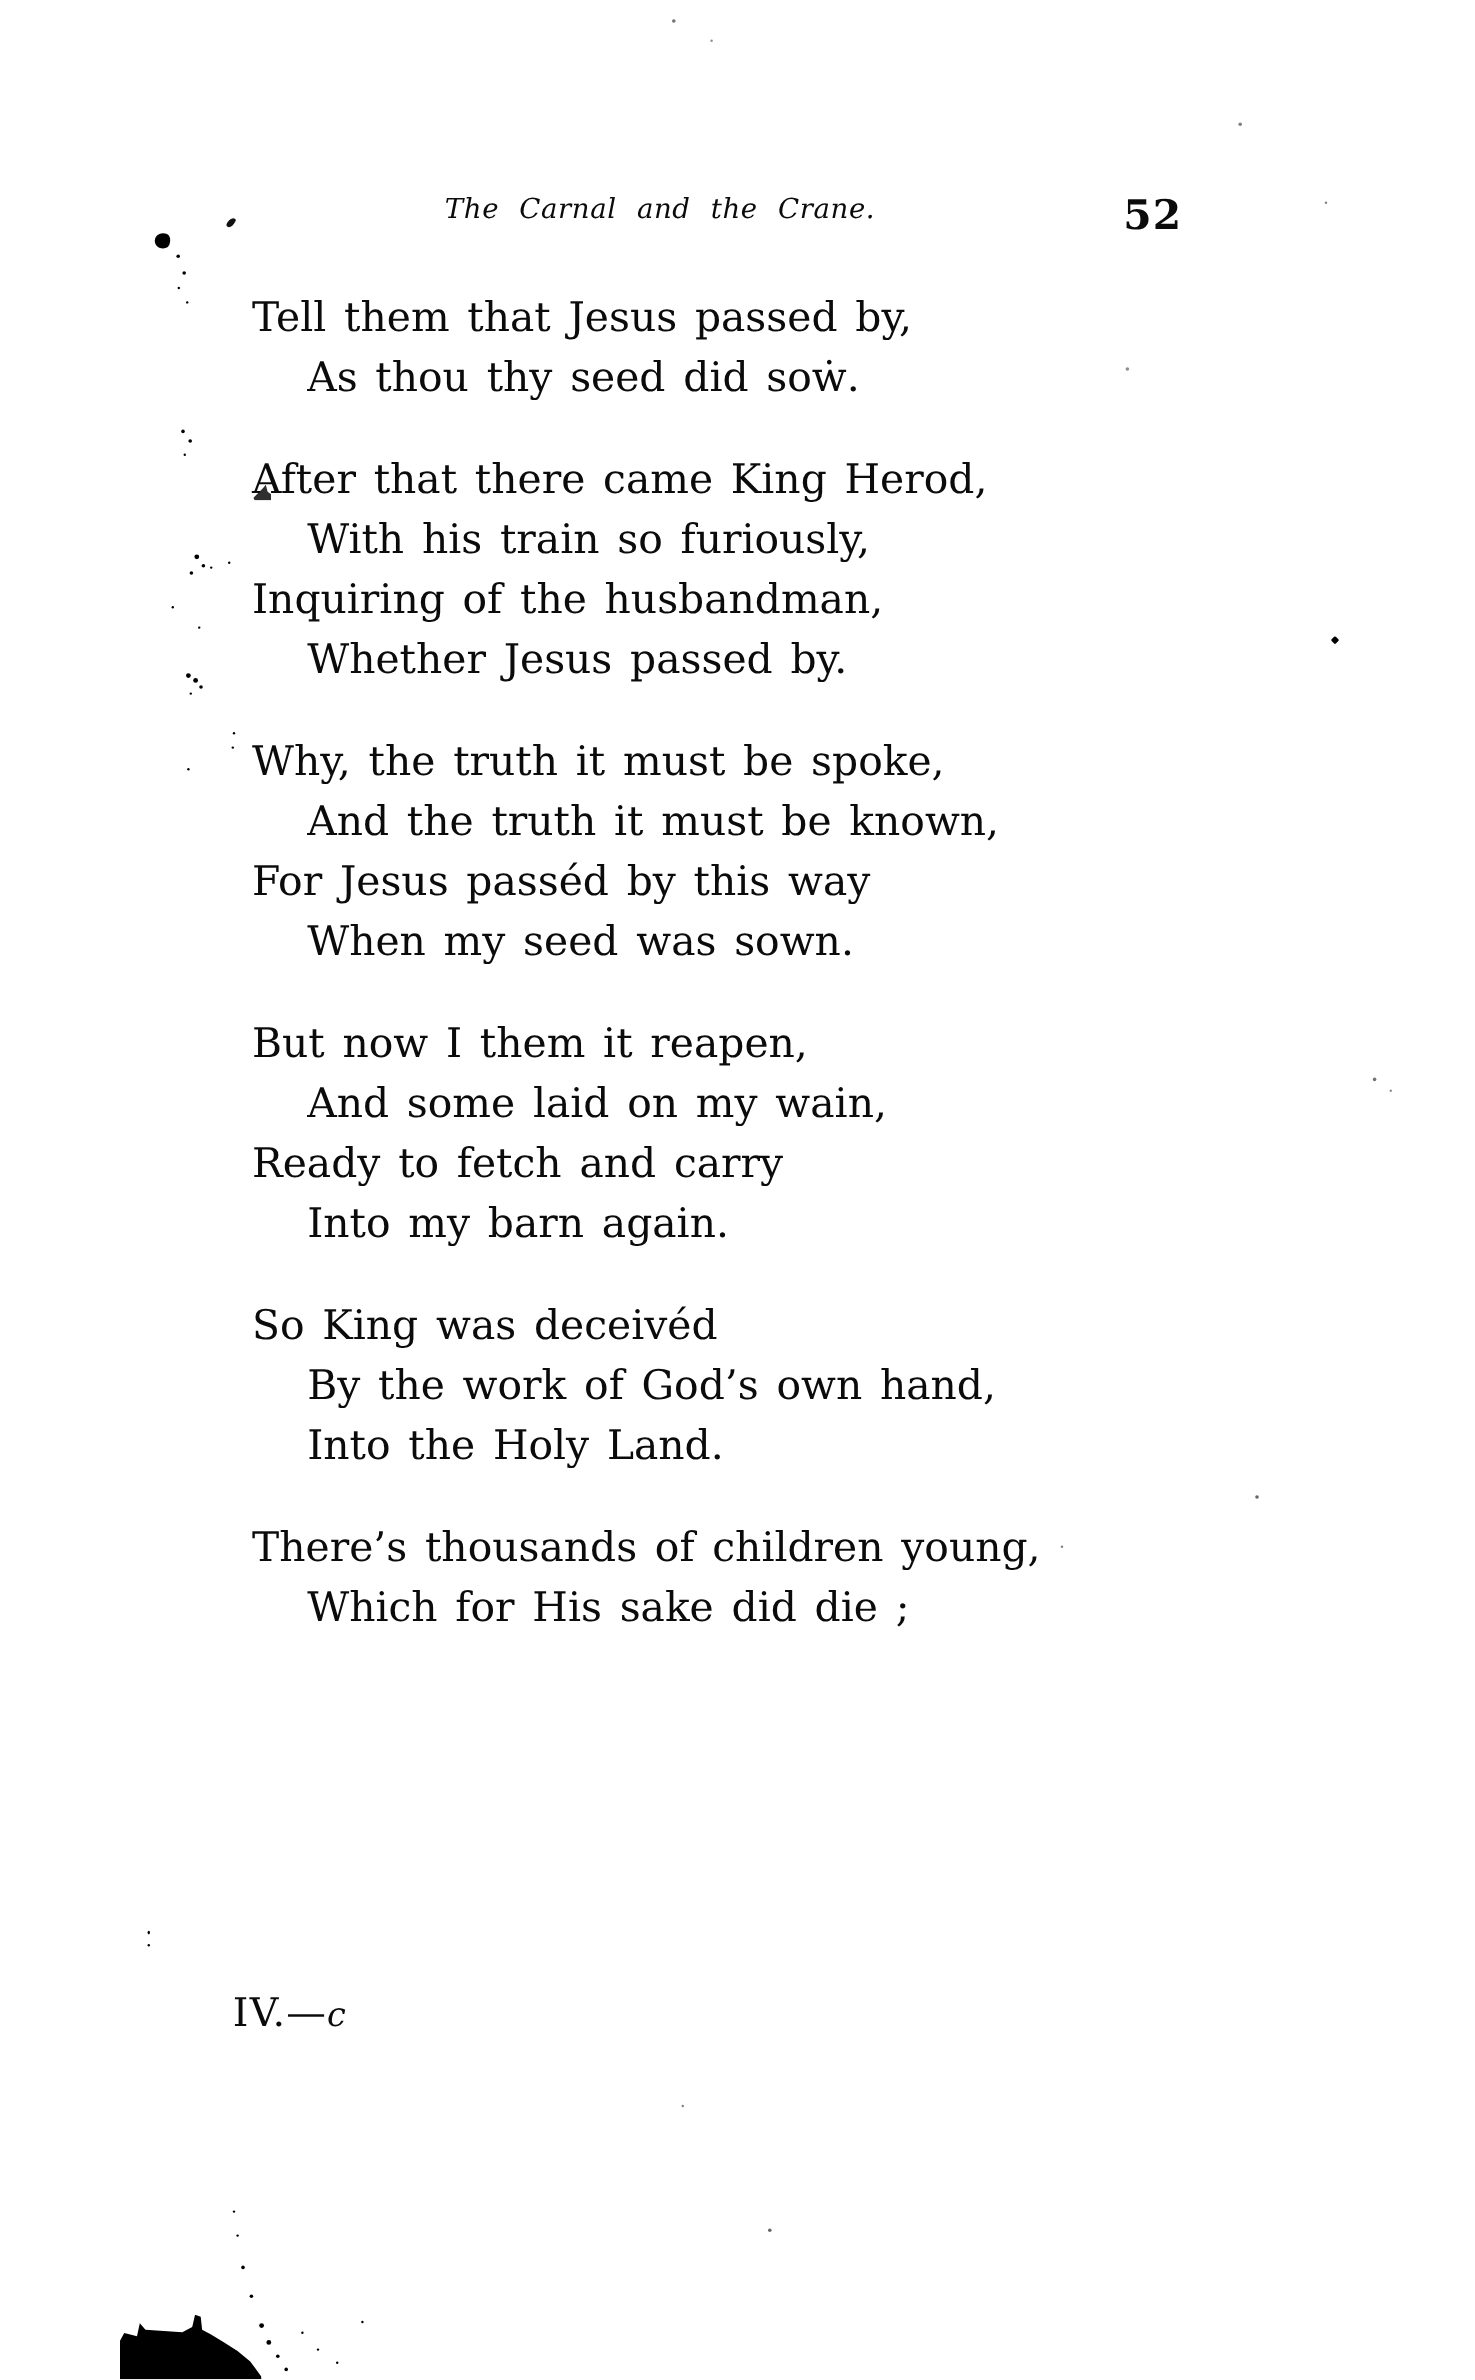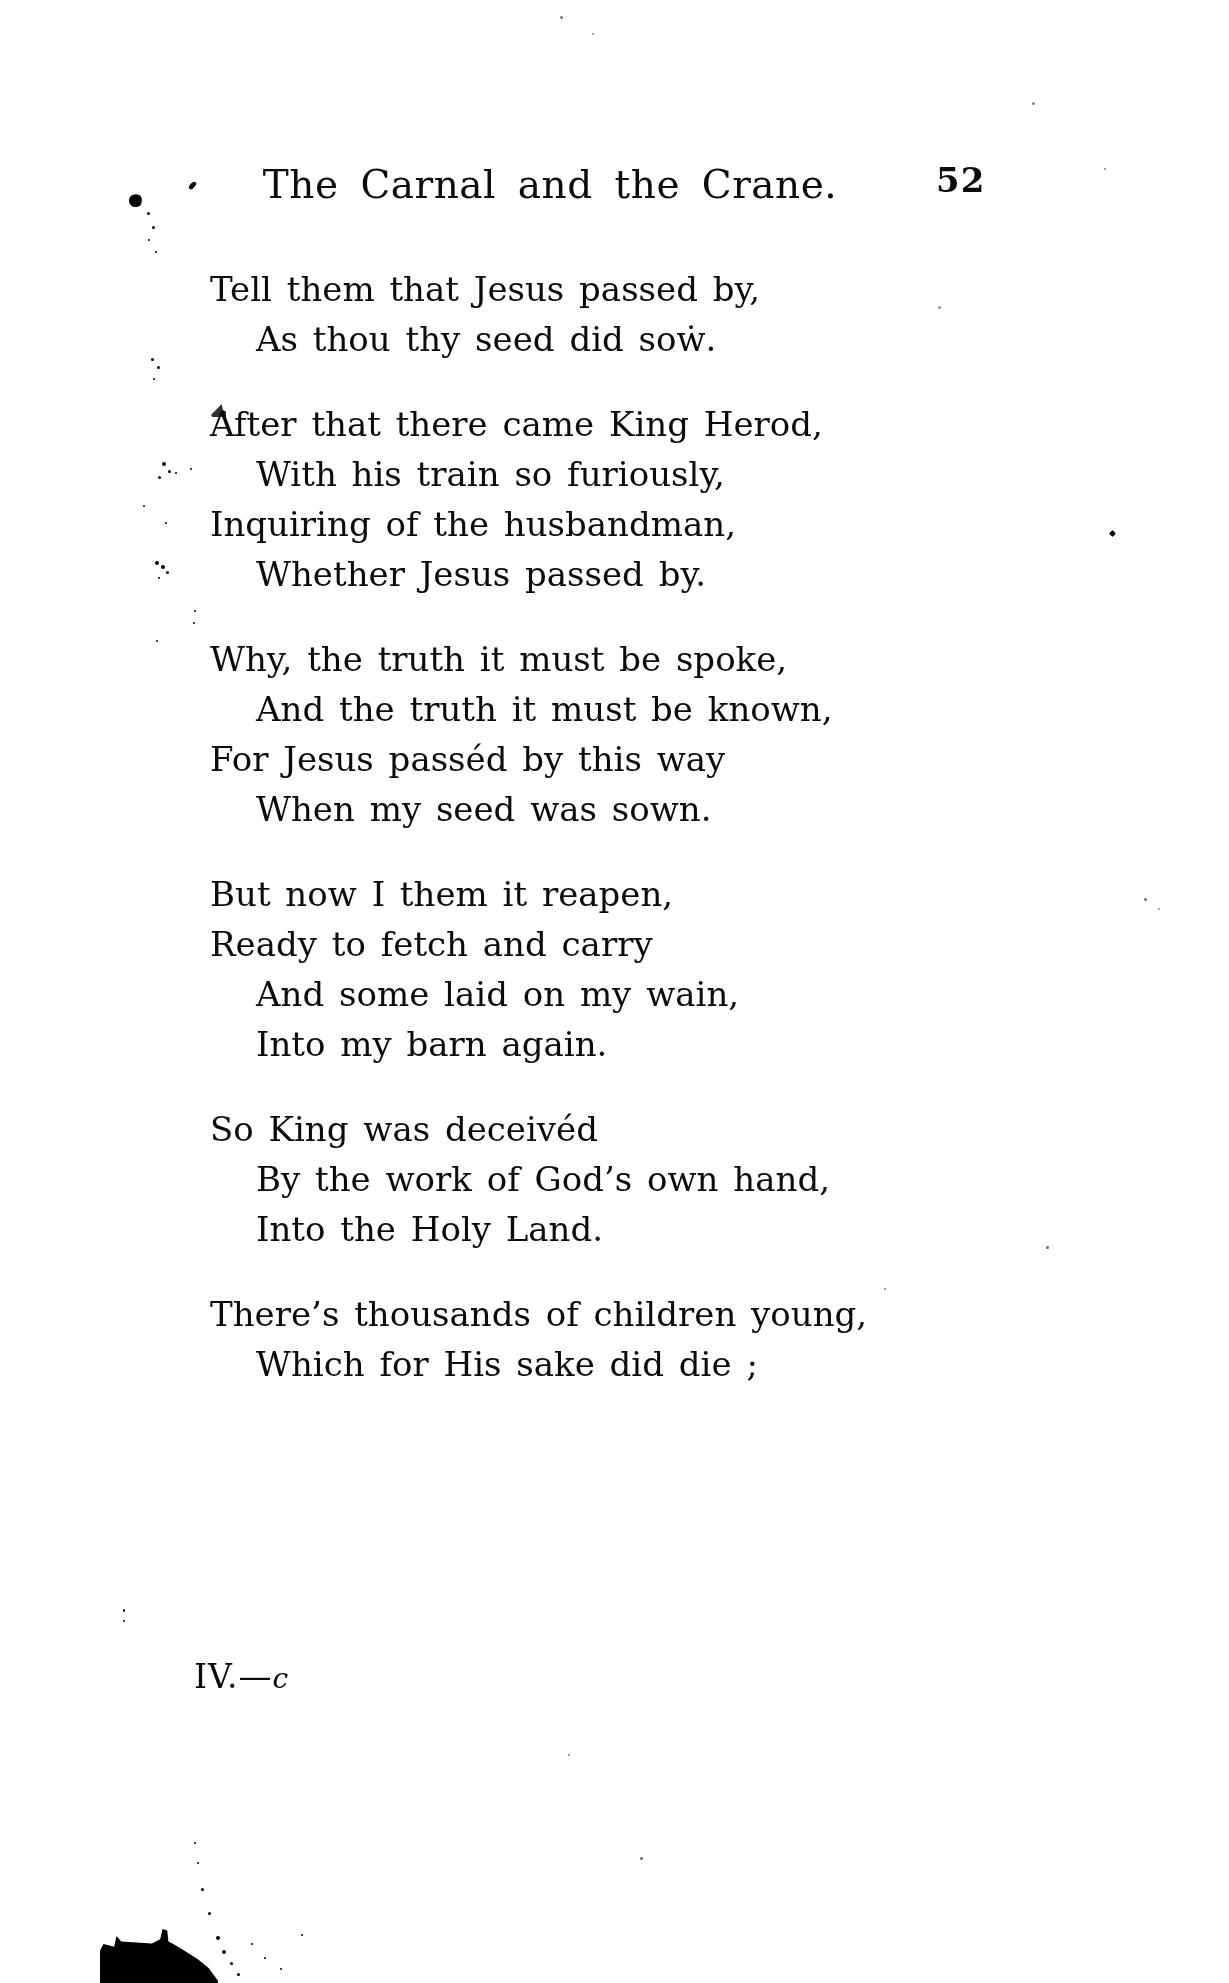--- a/index.html
+++ b/index.html
@@ -9,33 +9,33 @@
     font-family: "DejaVu Serif", serif;
     color: #0b0b0b;
     position: relative;
     overflow: hidden;
   }
   .page { position: absolute; inset: 0; }
 
   .header-title {
     position: absolute; top: 162px; left: 550px;
     transform: translateX(-50%);
-    font-size: 39px;
+    font-style: italic; font-size: 23px;
     word-spacing: 9px; letter-spacing: 0.5px;
     white-space: nowrap;
   }
   .page-number {
     position: absolute; top: 160px; left: 936px;
     font-weight: bold; font-size: 34px; letter-spacing: 1px;
   }
 
   .poem {
     position: absolute; top: 240px; left: 210px;
     font-size: 34px; line-height: 50px;
-    word-spacing: 4px; white-space: nowrap; margin-top: 24px;
+    word-spacing: 4px; white-space: nowrap;
   }
   .stanza { margin: 0 0 35px 0; }
   .line { height: 50px; }
   .line.indent { padding-left: 46px; }
 
   .signature {
     position: absolute; top: 1652px; left: 194px;
     font-size: 33px; line-height: 50px; letter-spacing: 1px;
   }
   .sig-suffix { font-style: italic; font-size: 28px; }
@@ -88,22 +88,22 @@
       <div class="line indent">Whether Jesus passed by.</div>
     </div>
     <div class="stanza">
       <div class="line">Why, the truth it must be spoke,</div>
       <div class="line indent">And the truth it must be known,</div>
       <div class="line">For Jesus passéd by this way</div>
       <div class="line indent">When my seed was sown.</div>
     </div>
     <div class="stanza">
       <div class="line">But now I them it reapen,</div>
+      <div class="line indent">And some laid on my wain,</div>
       <div class="line">Ready to fetch and carry</div>
-      <div class="line indent">And some laid on my wain,</div>
       <div class="line indent">Into my barn again.</div>
     </div>
     <div class="stanza">
       <div class="line">So King was deceivéd</div>
       <div class="line indent">By the work of God’s own hand,</div>
       <div class="line indent">Into the Holy Land.</div>
     </div>
     <div class="stanza">
       <div class="line">There’s thousands of children young,</div>
       <div class="line indent">Which for His sake did die ;</div>

